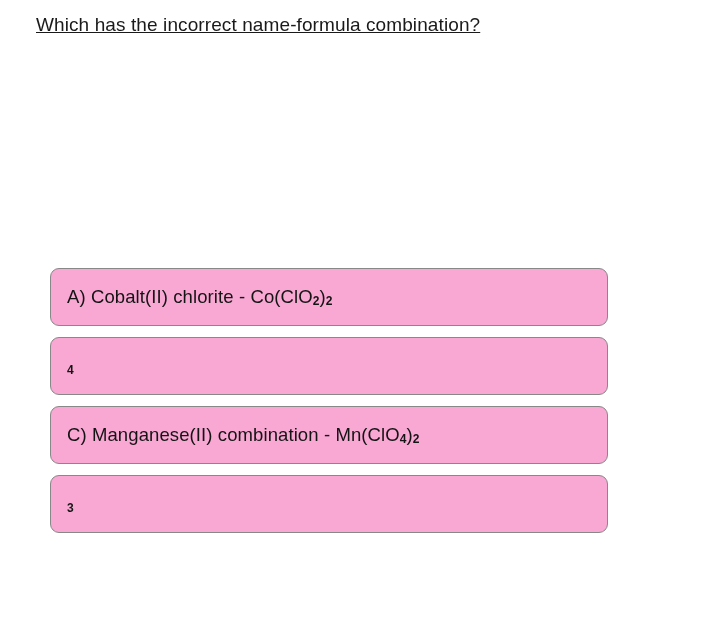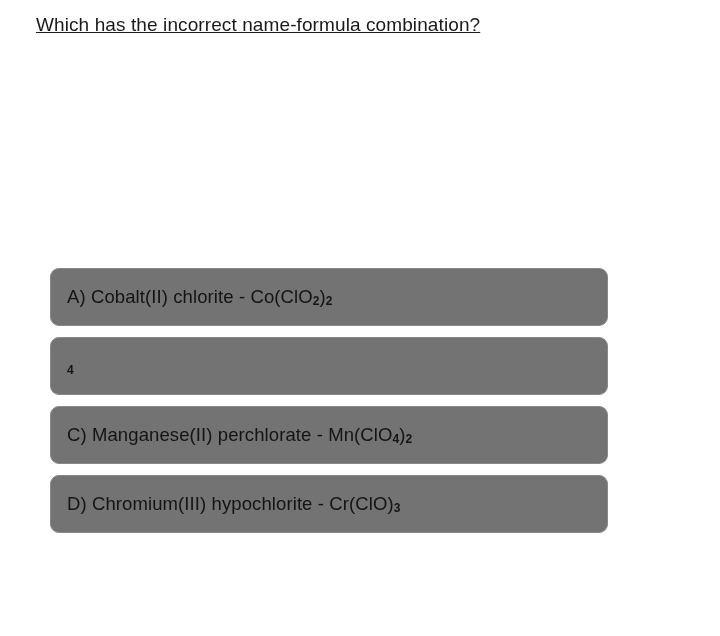--- a/index.html
+++ b/index.html
@@ -32,21 +32,21 @@
     width: 558px;
     display: flex;
     flex-direction: column;
     gap: 11px;
   }
   .answer-option {
     box-sizing: border-box;
     height: 58px;
     border: 1.5px solid #888888;
     border-radius: 9px;
-    background: #737373;
+    background: #f9a8d4;
     display: flex;
     align-items: center;
     padding-left: 16px;
     font-size: 18.5px;
     letter-spacing: 0.1px;
     color: #141414;
     white-space: nowrap;
   }
   .answer-option .label {
     display: inline-block;
@@ -73,26 +73,25 @@
       <sub>2</sub>
   </div>
 
   <div class="answer-option">
       <sub>4</sub>
       <span></span>
       <sub></sub>
   </div>
 
   <div class="answer-option">
-    <span class="label">C) Manganese(II) perchlorate - Mn(ClO</span>
+    <span class="label">C) Manganese(II) combination - Mn(ClO</span>
       <sub>4</sub>
       <span>)</span>
       <sub>2</sub>
   </div>
 
   <div class="answer-option">
-    <span class="label">D) Chromium(III) hypochlorite - Cr(ClO)</span>
       <sub>3</sub>
       <span></span>
       <sub></sub>
   </div>
 
 </div>
 
 </body></html>

